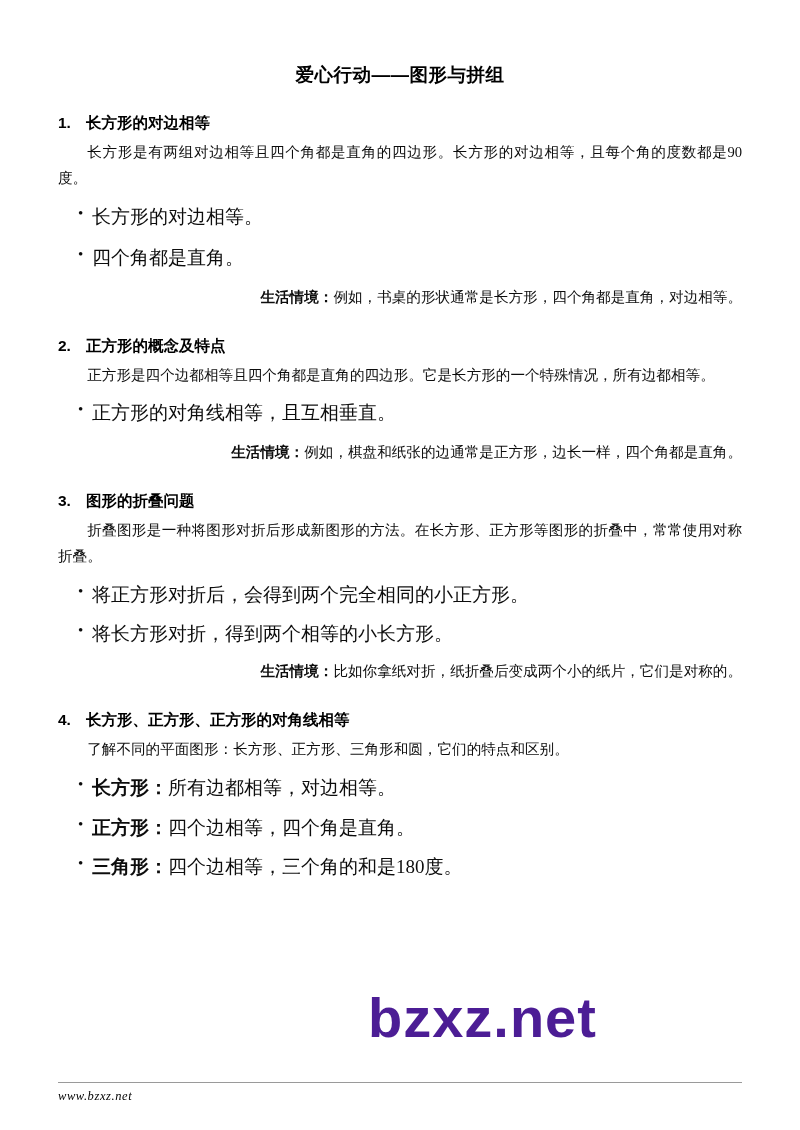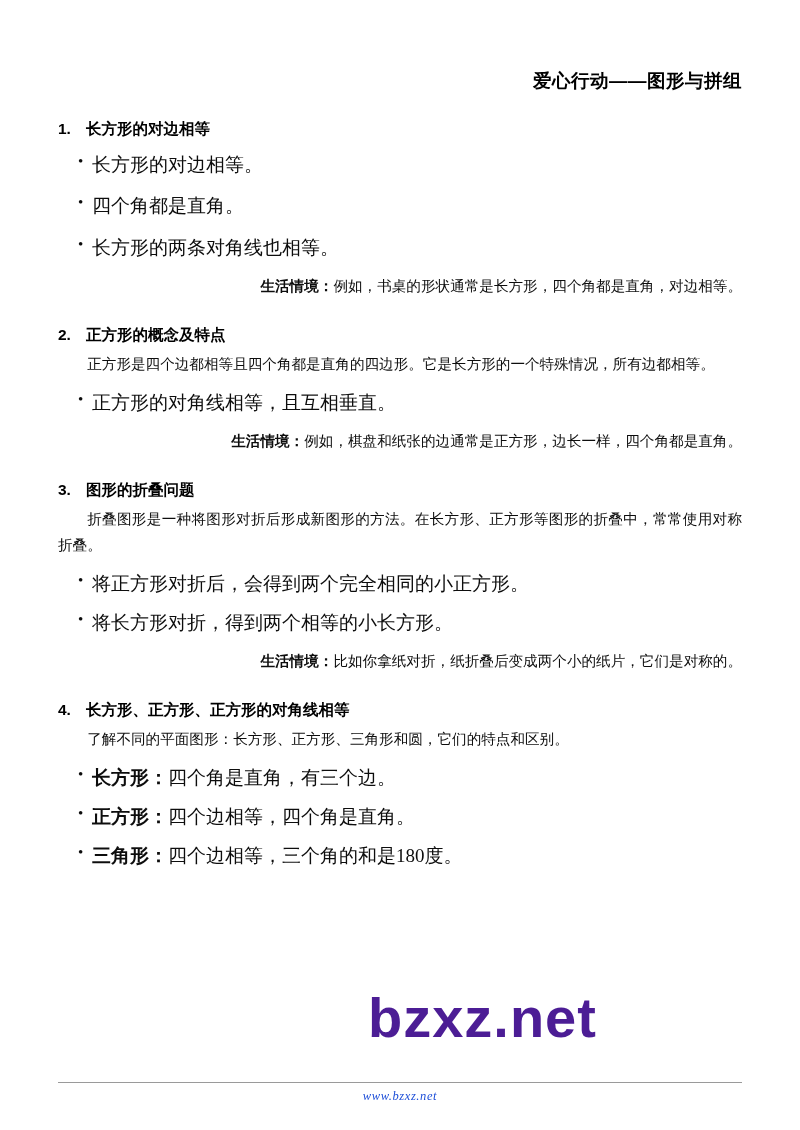--- a/index.html
+++ b/index.html
@@ -16,26 +16,26 @@
     overflow: hidden;
   }
   .page {
     position: relative;
     width: 800px;
     height: 1130px;
     box-sizing: border-box;
     padding: 52px 58px 0 58px;
   }
   .doc-title {
-    text-align: right;
+    text-align: center;
     font-family: "Liberation Sans", "DejaVu Sans", sans-serif;
     font-weight: bold;
     font-size: 18.5px;
     letter-spacing: 0.5px;
-    margin: 16px 0 0 0;
+    margin: 10px 0 0 0;
     color: #000;
   }
   .section {
     margin-top: 26px;
   }
   .section-heading {
     font-family: "Liberation Sans", "DejaVu Sans", sans-serif;
     font-weight: bold;
     font-size: 15.5px;
     color: #000;
@@ -113,49 +113,49 @@
     left: 58px;
     right: 58px;
     bottom: 26px;
   }
   .footer-rule {
     border: 0;
     border-top: 1px solid #9a9a9a;
     margin: 0 0 6px 0;
   }
   .footer-url {
-    text-align: center;
+    text-align: left;
     font-family: "Liberation Serif", "DejaVu Serif", serif;
     font-style: italic;
     font-size: 12.5px;
-    color: #1d4ed8;
+    color: #000000;
     letter-spacing: 0.6px;
   }
   .content { position: relative; z-index: 1; }
 </style>
 </head>
 <body>
 
 <div class="page">
 
   <div class="watermark">bzxz.net</div>
 
   <div class="content">
 
     <h1 class="doc-title">爱心行动——图形与拼组</h1>
 
     <div class="section">
       <div class="section-heading">
         <span class="num">1.</span>
         <span>长方形的对边相等</span>
       </div>
+      <p class="para">长方形是有两组对边相等且四个角都是直角的四边形。长方形的对边相等，且每个角的度数都是90度。</p>
       <ul class="bullets">
         <li>长方形的对边相等。</li>
         <li>四个角都是直角。</li>
-        <li>长方形的两条对角线也相等。</li>
       </ul>
       <p class="note">
         <span class="lead">生活情境：</span><span>例如，书桌的形状通常是长方形，四个角都是直角，对边相等。</span>
       </p>
     </div>
 
     <div class="section">
       <div class="section-heading">
         <span class="num">2.</span>
         <span>正方形的概念及特点</span>
@@ -185,21 +185,21 @@
     </div>
 
     <div class="section compact">
       <div class="section-heading">
         <span class="num">4.</span>
         <span>长方形、正方形、正方形的对角线相等</span>
       </div>
       <p class="para">了解不同的平面图形：长方形、正方形、三角形和圆，它们的特点和区别。</p>
       <ul class="bullets">
         <li>
-          <span class="lead">长方形：</span><span>四个角是直角，有三个边。</span>
+          <span class="lead">长方形：</span><span>所有边都相等，对边相等。</span>
         </li>
         <li>
           <span class="lead">正方形：</span><span>四个边相等，四个角是直角。</span>
         </li>
         <li>
           <span class="lead">三角形：</span><span>四个边相等，三个角的和是180度。</span>
         </li>
       </ul>
     </div>
 

